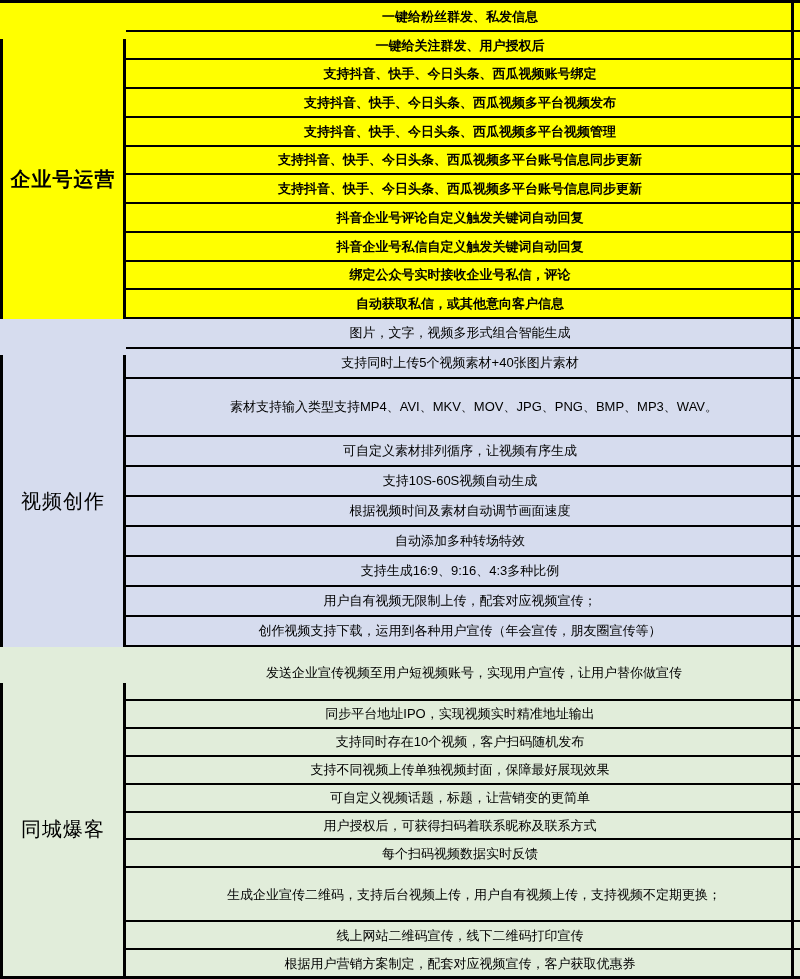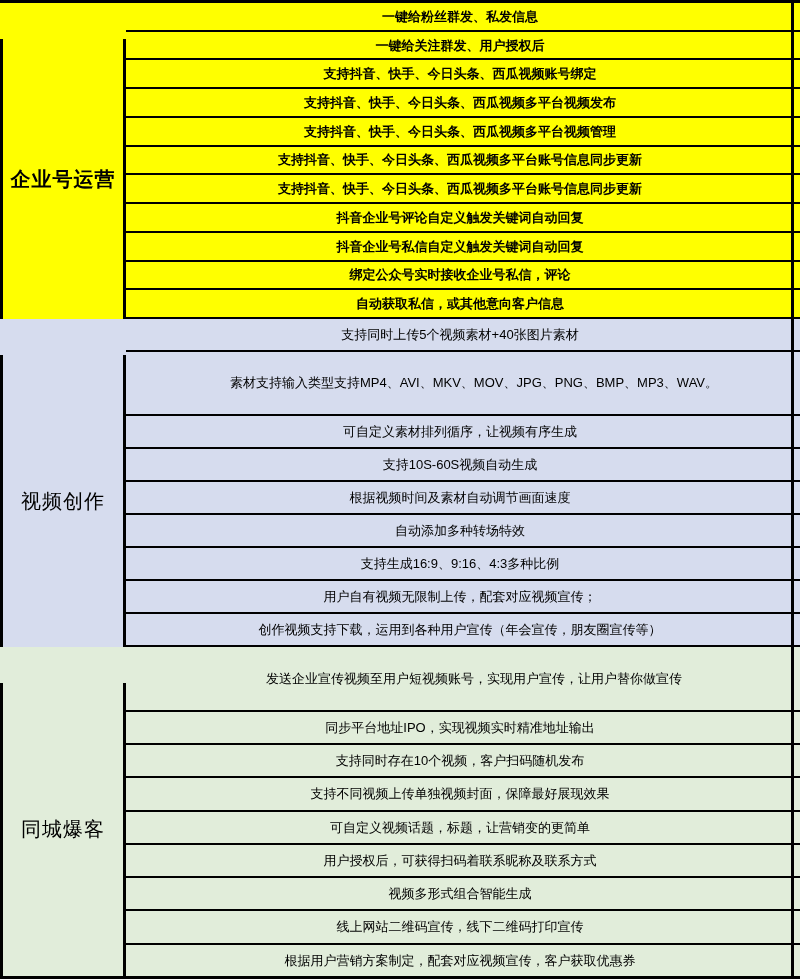--- a/index.html
+++ b/index.html
@@ -52,20 +52,21 @@
       <div class="row">抖音企业号私信自定义触发关键词自动回复</div>
       <div class="row">绑定公众号实时接收企业号私信，评论</div>
       <div class="row">自动获取私信，或其他意向客户信息</div>
     </div>
     <div class="rightline"></div>
   </div>
 
   <div class="section sec1" style="background: rgb(214, 220, 238);">
     <div class="labelcell">视频创作</div>
     <div class="rows">
+      <div class="row">图片，文字，视频多形式组合智能生成</div>
       <div class="row">支持同时上传5个视频素材+40张图片素材</div>
       <div class="row tall">素材支持输入类型支持MP4、AVI、MKV、MOV、JPG、PNG、BMP、MP3、WAV。</div>
       <div class="row">可自定义素材排列循序，让视频有序生成</div>
       <div class="row">支持10S-60S视频自动生成</div>
       <div class="row">根据视频时间及素材自动调节画面速度</div>
       <div class="row">自动添加多种转场特效</div>
       <div class="row">支持生成16:9、9:16、4:3多种比例</div>
       <div class="row">用户自有视频无限制上传，配套对应视频宣传；</div>
       <div class="row">创作视频支持下载，运用到各种用户宣传（年会宣传，朋友圈宣传等）</div>
     </div>
@@ -74,20 +75,21 @@
 
   <div class="section sec2" style="background: rgb(225, 237, 218);">
     <div class="labelcell">同城爆客</div>
     <div class="rows">
       <div class="row tall">发送企业宣传视频至用户短视频账号，实现用户宣传，让用户替你做宣传</div>
       <div class="row">同步平台地址IPO，实现视频实时精准地址输出</div>
       <div class="row">支持同时存在10个视频，客户扫码随机发布</div>
       <div class="row">支持不同视频上传单独视频封面，保障最好展现效果</div>
       <div class="row">可自定义视频话题，标题，让营销变的更简单</div>
       <div class="row">用户授权后，可获得扫码着联系昵称及联系方式</div>
-      <div class="row">视频多形式组合智能生成</div>
+      <div class="row">每个扫码视频数据实时反馈</div>
+      <div class="row tall">生成企业宣传二维码，支持后台视频上传，用户自有视频上传，支持视频不定期更换；</div>
       <div class="row">线上网站二维码宣传，线下二维码打印宣传</div>
       <div class="row">根据用户营销方案制定，配套对应视频宣传，客户获取优惠券</div>
     </div>
     <div class="rightline"></div>
   </div>
 
 </div>
 
 </body></html>

